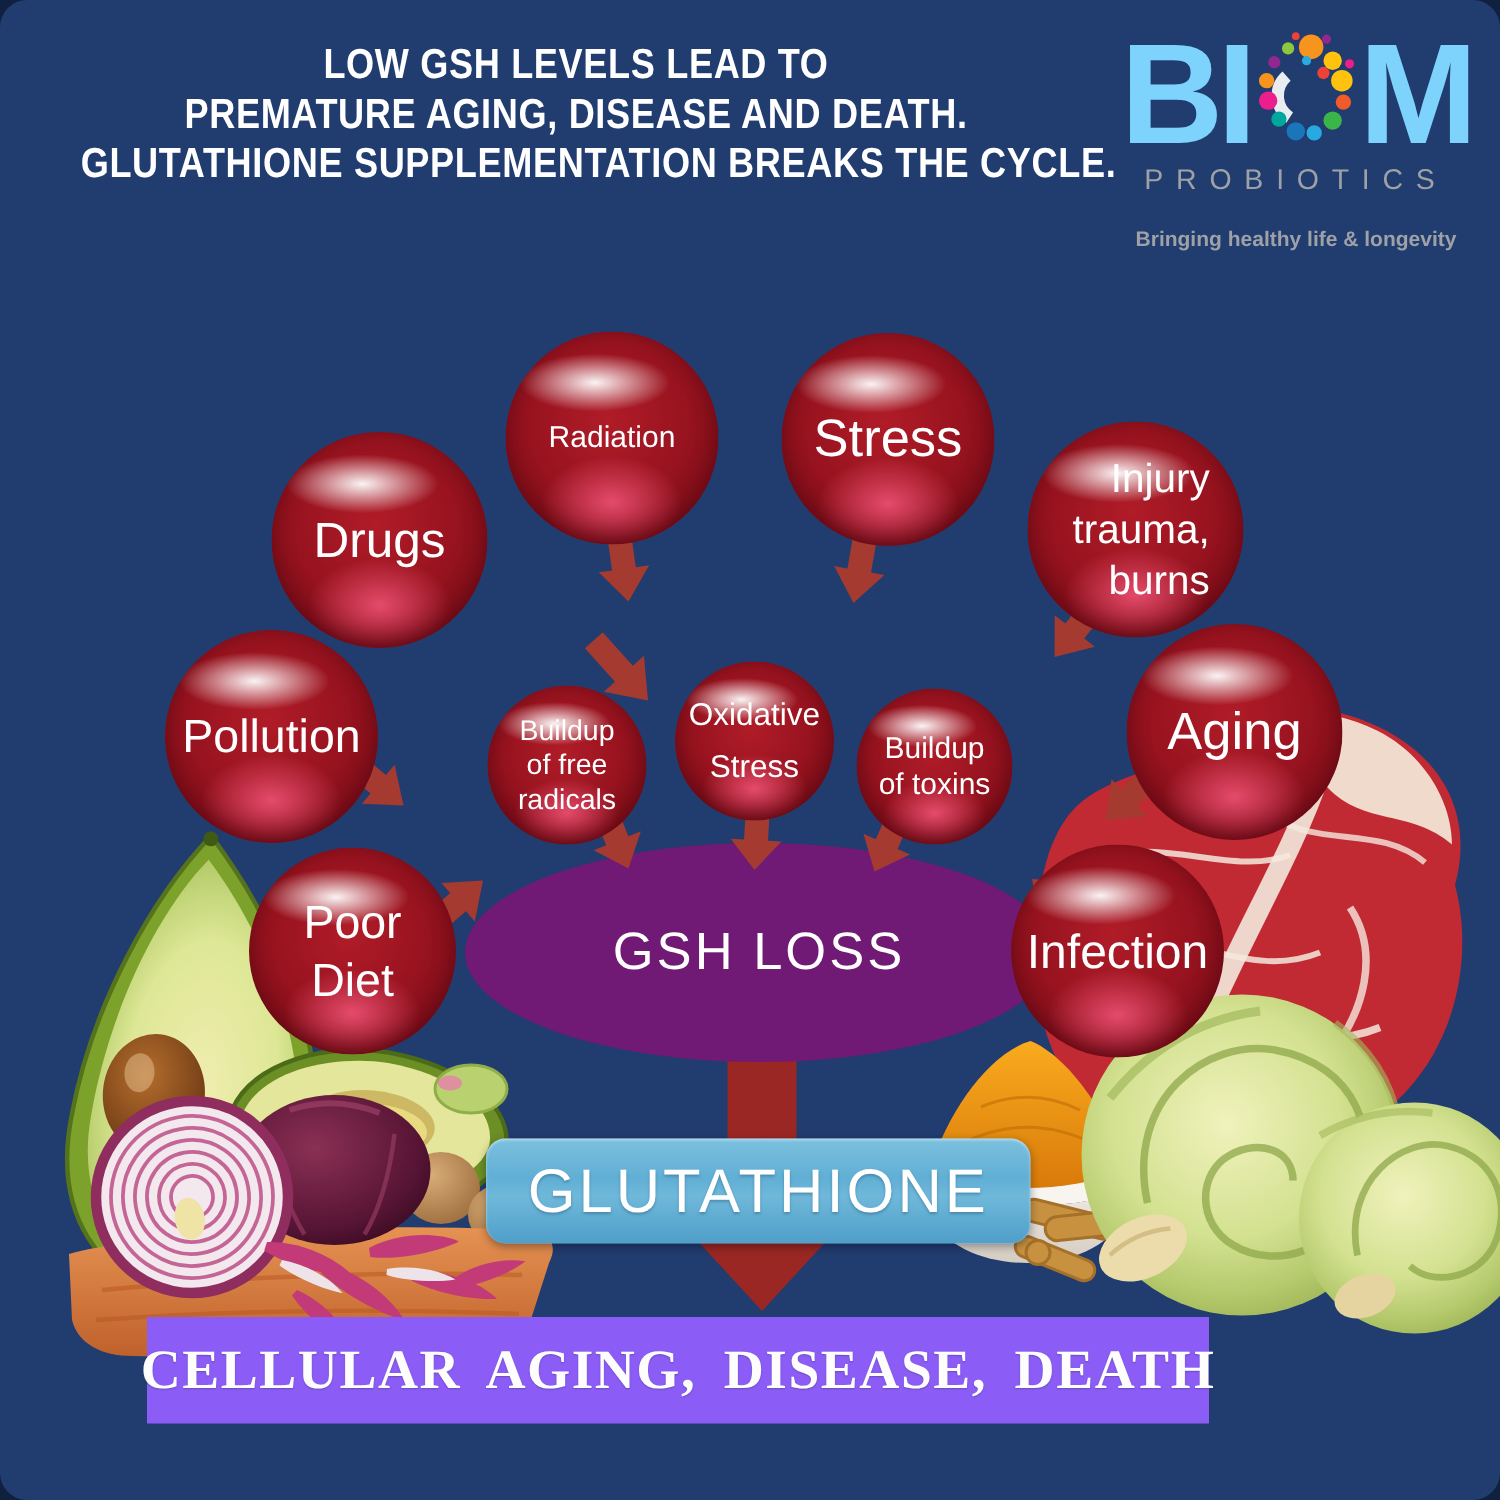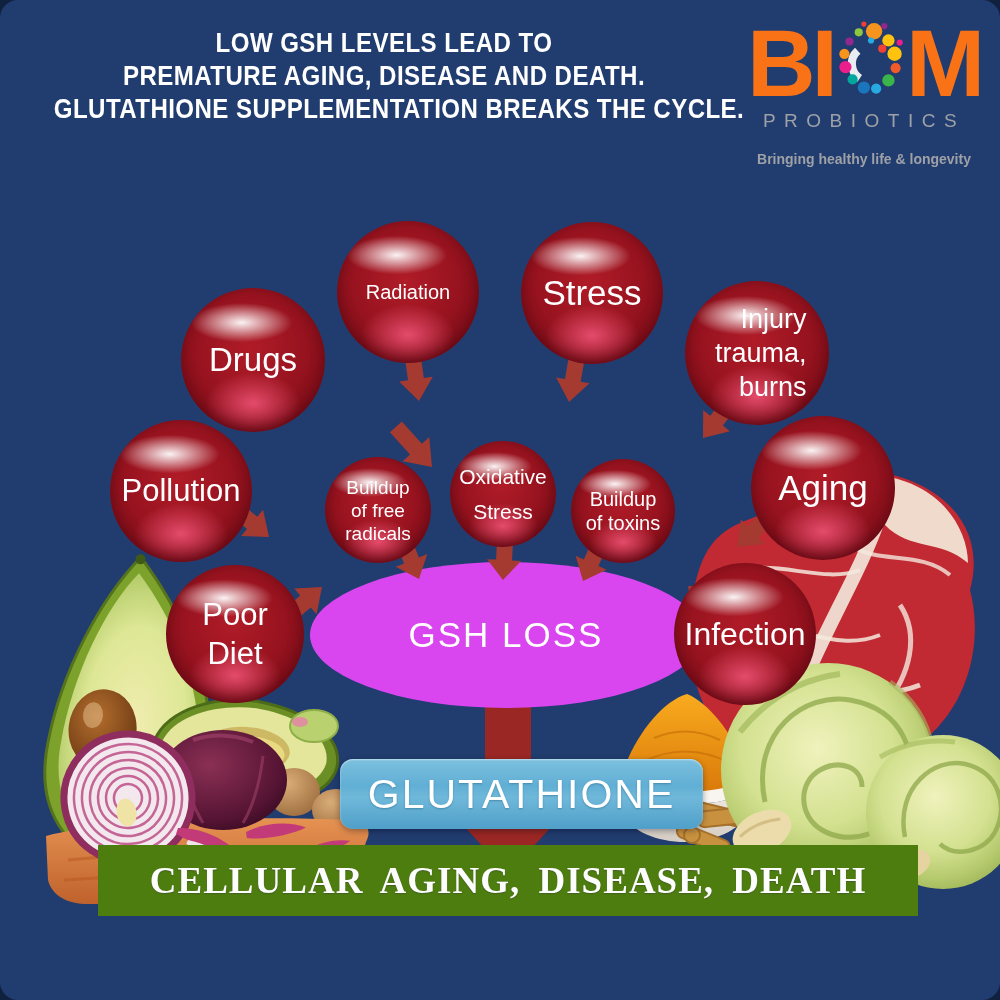--- a/index.html
+++ b/index.html
@@ -5,46 +5,46 @@
   html,body{margin:0;padding:0;background:#10213f;}
   .canvas{position:relative;width:1000px;height:1000px;background:#213c6f;overflow:hidden;
           font-family:"Liberation Sans","DejaVu Sans",sans-serif;border-radius:18px;}
   
   .header{position:absolute;left:0;top:26px;width:768px;text-align:center;z-index:30;}
   .tline{color:#ffffff;font-weight:bold;font-size:28px;line-height:33px;transform:scaleX(0.86);transform-origin:50% 50%;letter-spacing:0.5px;white-space:nowrap;}
   .aline{color:#c49757;font-style:italic;font-weight:bold;font-size:25px;line-height:32px;white-space:nowrap;}
   .attr{margin-top:3px;}
   
   .logo{position:absolute;right:16px;top:18px;width:240px;z-index:30;text-align:center;}
-  .logo-word{display:flex;align-items:center;justify-content:center;color:#f97316;
+  .logo-word{display:flex;align-items:center;justify-content:center;color:#7dd3fc;
              font-weight:bold;font-size:95px;line-height:0.95;letter-spacing:-4px;}
   .logo-o{width:66px;height:86px;margin:0 3px;}
   .logo-sub{color:#9ea1a6;font-weight:normal;font-size:19px;letter-spacing:8.5px;margin-top:2px;white-space:nowrap;}
   .logo-tag{color:#9ea1a6;font-weight:bold;font-size:14px;margin-top:19px;white-space:nowrap;}
   
   .food{position:absolute;z-index:2;}
   .big-arrow{position:absolute;left:0;top:0;z-index:3;}
   .gsh-ellipse{position:absolute;left:310px;top:562px;width:392px;height:146px;border-radius:50%;
-               background:#d946ef;z-index:4;display:flex;align-items:center;justify-content:center;}
+               background:#701a75;z-index:4;display:flex;align-items:center;justify-content:center;}
   .gsh-ellipse span{color:#fff;font-size:35px;letter-spacing:2px;}
   .arrows{position:absolute;left:0;top:0;z-index:5;}
   .sphere{position:absolute;z-index:6;border-radius:50%;display:flex;align-items:center;justify-content:center;
           color:#fff;text-align:center;white-space:pre-line;
           background:
             radial-gradient(ellipse 52% 20% at 42% 24%, rgba(255,255,255,0.95), rgba(255,255,255,0) 68%),
             radial-gradient(ellipse 46% 30% at 50% 80%, rgba(242,85,120,0.85), rgba(242,85,120,0) 72%),
             radial-gradient(circle at 48% 42%, #b01c28 0%, #97131f 48%, #7a0d18 80%, #600913 100%);
           box-shadow:inset 0 -4px 14px rgba(60,0,10,0.45);}
   .sphere.left-align{justify-content:flex-start;text-align:right;padding-left:30px;box-sizing:border-box;}
   .glut-banner{position:absolute;left:324px;top:759px;width:363px;height:70px;border-radius:13px;z-index:20;
                background:linear-gradient(180deg,#7cc0de 0%,#61afd5 38%,#6fb8da 55%,#4f9fc9 100%);
                display:flex;align-items:center;justify-content:center;
-               box-shadow:0 2px 6px rgba(0,0,20,0.35), inset 0 1px 2px rgba(255,255,255,0.5);margin-left:16px;}
+               box-shadow:0 2px 6px rgba(0,0,20,0.35), inset 0 1px 2px rgba(255,255,255,0.5);}
   .glut-banner span{color:#ffffff;font-size:41px;letter-spacing:2px;text-shadow:0 1px 2px rgba(30,80,110,0.4);}
-  .outcome-banner{position:absolute;left:98px;top:845px;width:820px;height:71px;background:#4d7c0f;z-index:25;
+  .outcome-banner{position:absolute;left:98px;top:878px;width:708px;height:71px;background:#8b5cf6;z-index:25;
                   display:flex;align-items:center;justify-content:center;}
   .outcome-banner span{font-family:"Liberation Serif","DejaVu Serif",serif;font-weight:bold;color:#fdfdfd;
                        font-size:37px;letter-spacing:1px;word-spacing:8px;white-space:nowrap;
                        text-shadow:0 1px 1px rgba(50,50,70,0.35);}
 </style>
 </head>
 <body>
 
 <div class="canvas">
 

